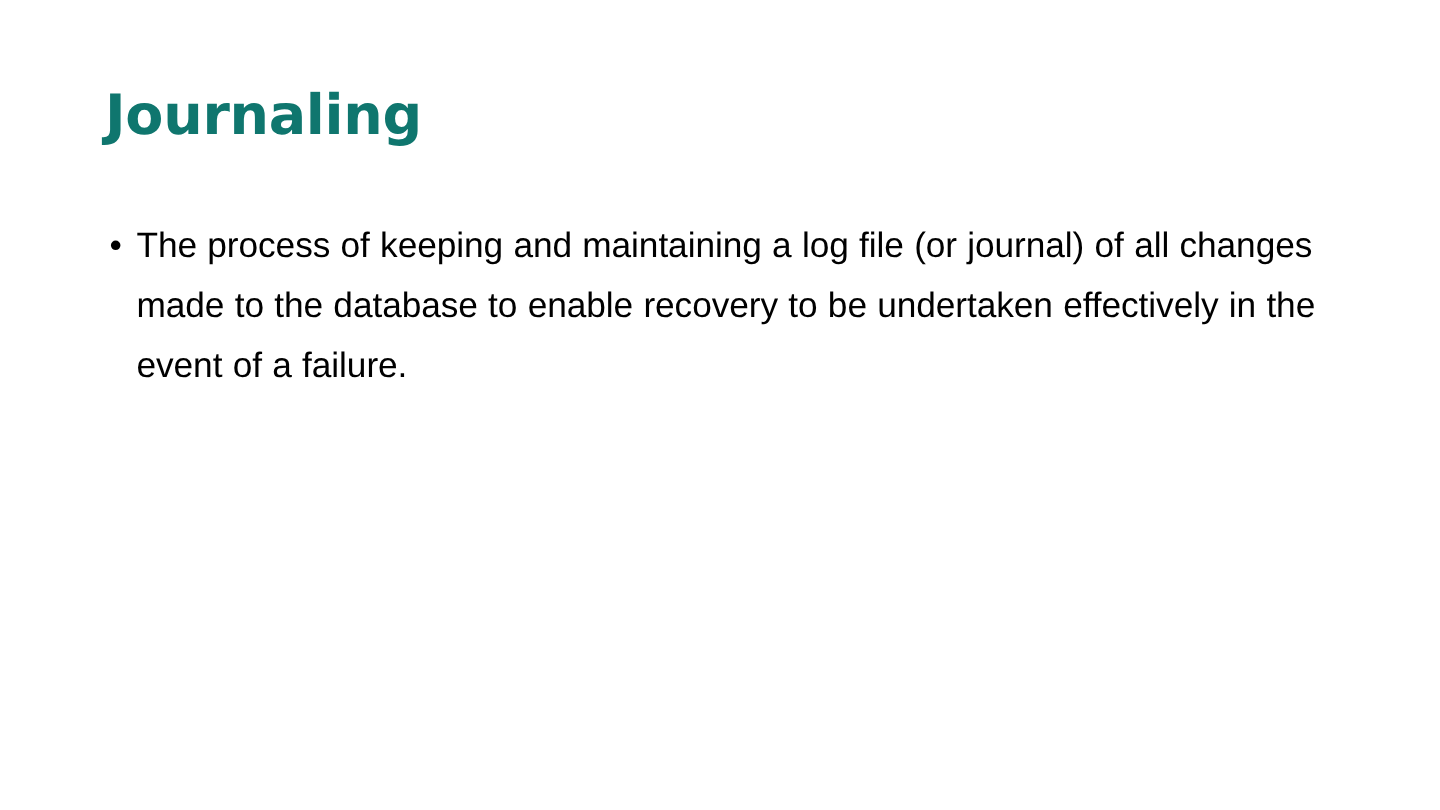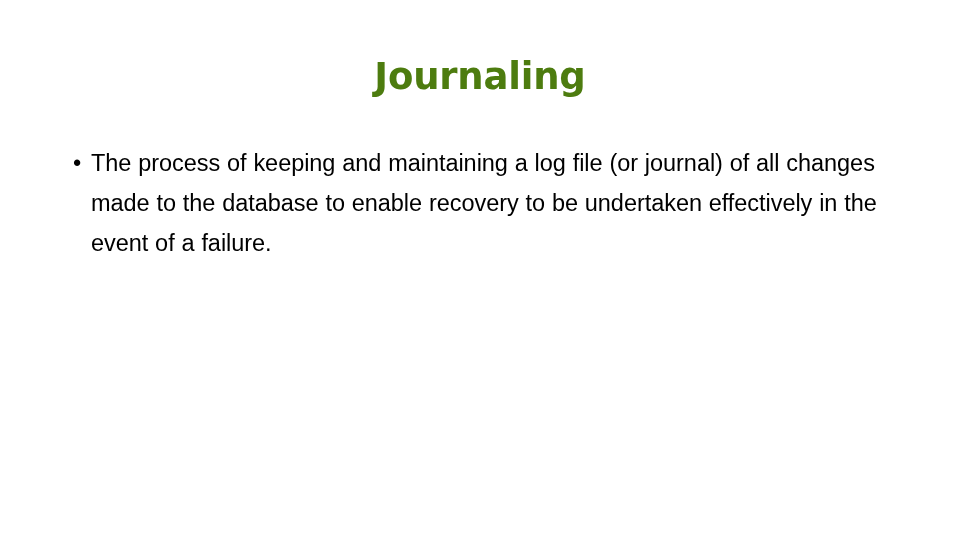--- a/index.html
+++ b/index.html
@@ -31,23 +31,22 @@
     left: 70px;
     top: 52px;
     width: 820px;
     margin: 0;
     padding: 0;
     font-family: "DejaVu Sans", sans-serif;
     font-size: 37px;
     font-weight: bold;
     line-height: 50px;
     letter-spacing: -0.2px;
-    color: #4d7c0f;
+    color: #0f766e;
     white-space: nowrap;
-    text-align: center;
   }
 
   
   .body-block {
     position: absolute;
     left: 62px;
     top: 143px;
     width: 830px;
   }
 

